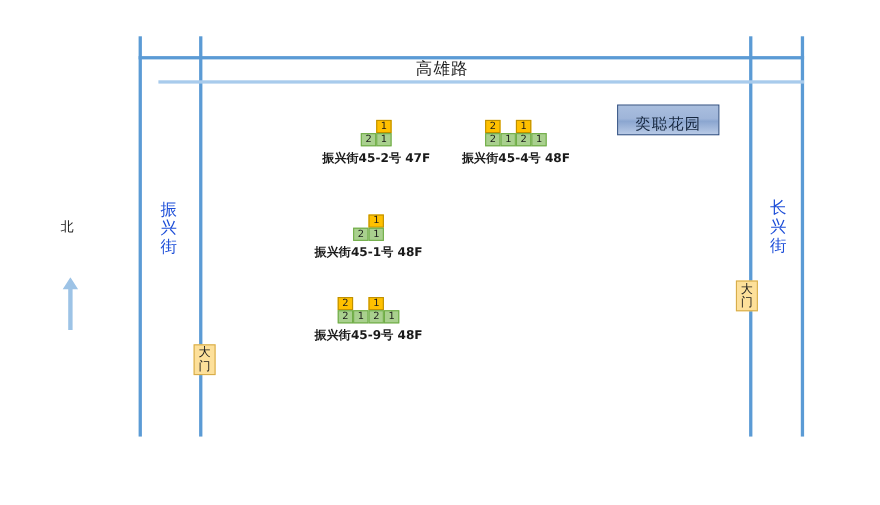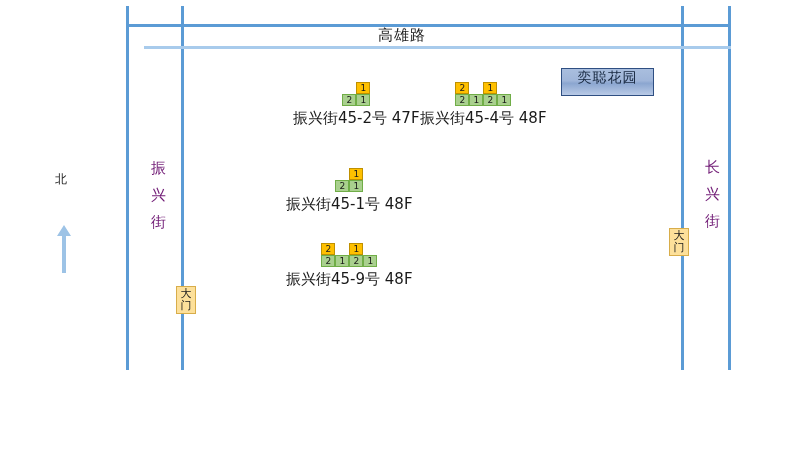--- a/index.html
+++ b/index.html
@@ -9,20 +9,21 @@
   }
   body {
     font-family: "Liberation Sans", sans-serif;
   }
   #map-root {
     position: relative;
     width: 800px;
     height: 370px;
     background: #ffffff;
     overflow: hidden;
+    margin-top: 27px;
   }
 
   
   .street-line {
     position: absolute;
     background: #5b9bd5;
   }
   .street-line.h { height: 3px; }
   .street-line.v { width: 3px; }
 
@@ -53,24 +54,24 @@
     letter-spacing: 1px;
     white-space: nowrap;
     font-family: "DejaVu Sans", sans-serif;
   }
   .road-top    { left: 378px; top: 26px; }
   .road-bottom { left: 386px; top: 416px; }
 
   .street-vert {
     position: absolute;
     font-size: 15px;
-    color: #701a75;
+    color: #1d4ed8;
     width: 20px;
-    text-align: right;
-    line-height: 27px;
+    text-align: left;
+    line-height: 17px;
     letter-spacing: 0;
     font-family: "DejaVu Sans", sans-serif;
   }
   .street-left  { left: 146px; top: 155px; }
   .street-right { left: 700px; top: 154px; }
 
   
   .north-label {
     position: absolute;
     left: 55px;
@@ -90,21 +91,21 @@
   
   .community-plaque {
     position: absolute;
     left: 561px;
     top: 68px;
     width: 93px;
     height: 28px;
     border: 1px solid #2f4f82;
     background: linear-gradient(to bottom, #a9bede 0%, #9fb5d9 45%, #8ba6d0 55%, #b9cae6 100%);
     display: flex;
-    align-items: flex-start;
+    align-items: flex-end;
     justify-content: center;
     box-sizing: border-box;
   }
   .community-plaque span {
     font-size: 14px;
     color: #16273f;
     letter-spacing: 1px;
     font-family: "DejaVu Sans", sans-serif;
   }
 
@@ -164,24 +165,25 @@
   .cell.base {
     background: #a9d08e;
     border: 1px solid #70ad47;
   }
   .cell.spacer {
     background: transparent;
     border: 0;
   }
   .bldg-label {
     margin-top: 3px;
-    font-size: 15px;
+    font-size: 11px;
     color: #1a1a1a;
     white-space: nowrap;
     font-family: "DejaVu Sans", sans-serif;
+    font-weight: bold;
   }
 </style>
 </head>
 <body>
 
 <div id="map-root">
 
   <div class="street-line v vline-outer-left"></div>
   <div class="street-line v vline-inner-left"></div>
   <div class="street-line v vline-inner-right"></div>

